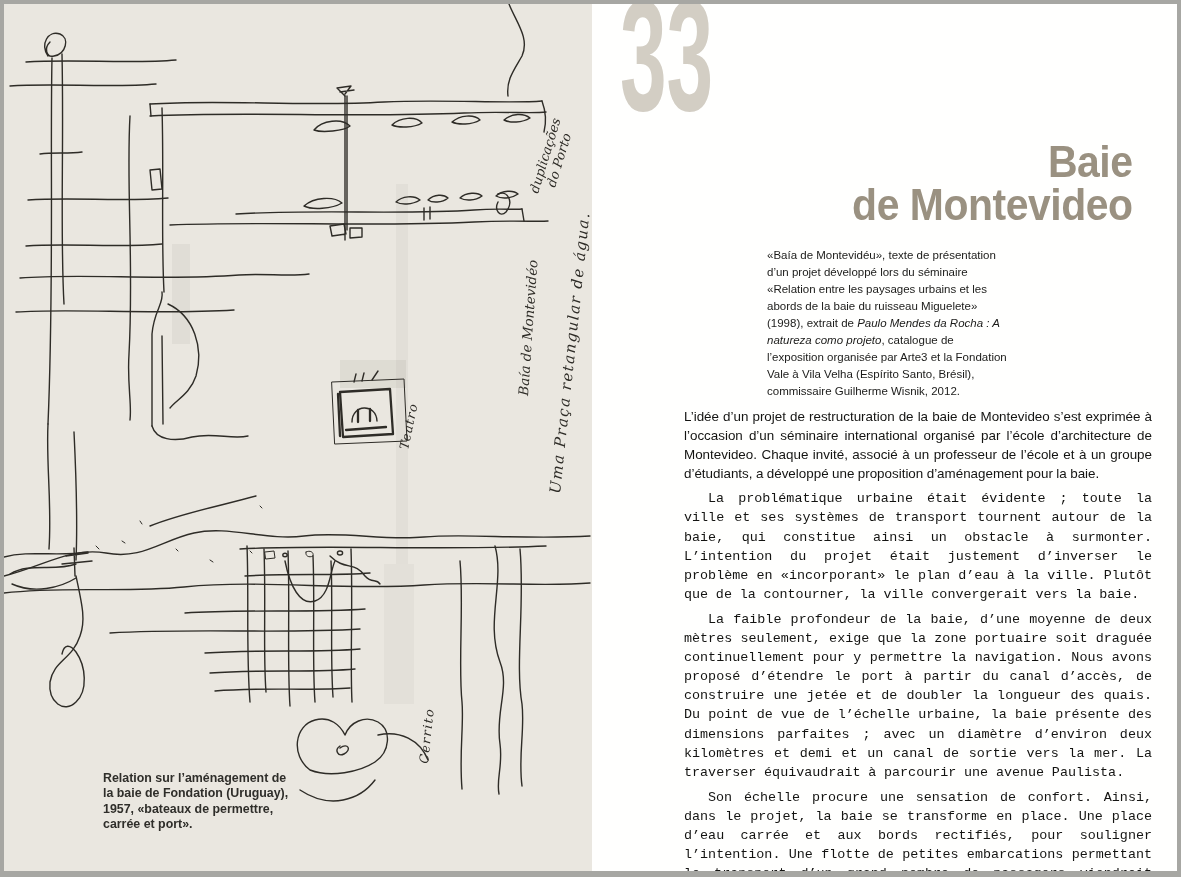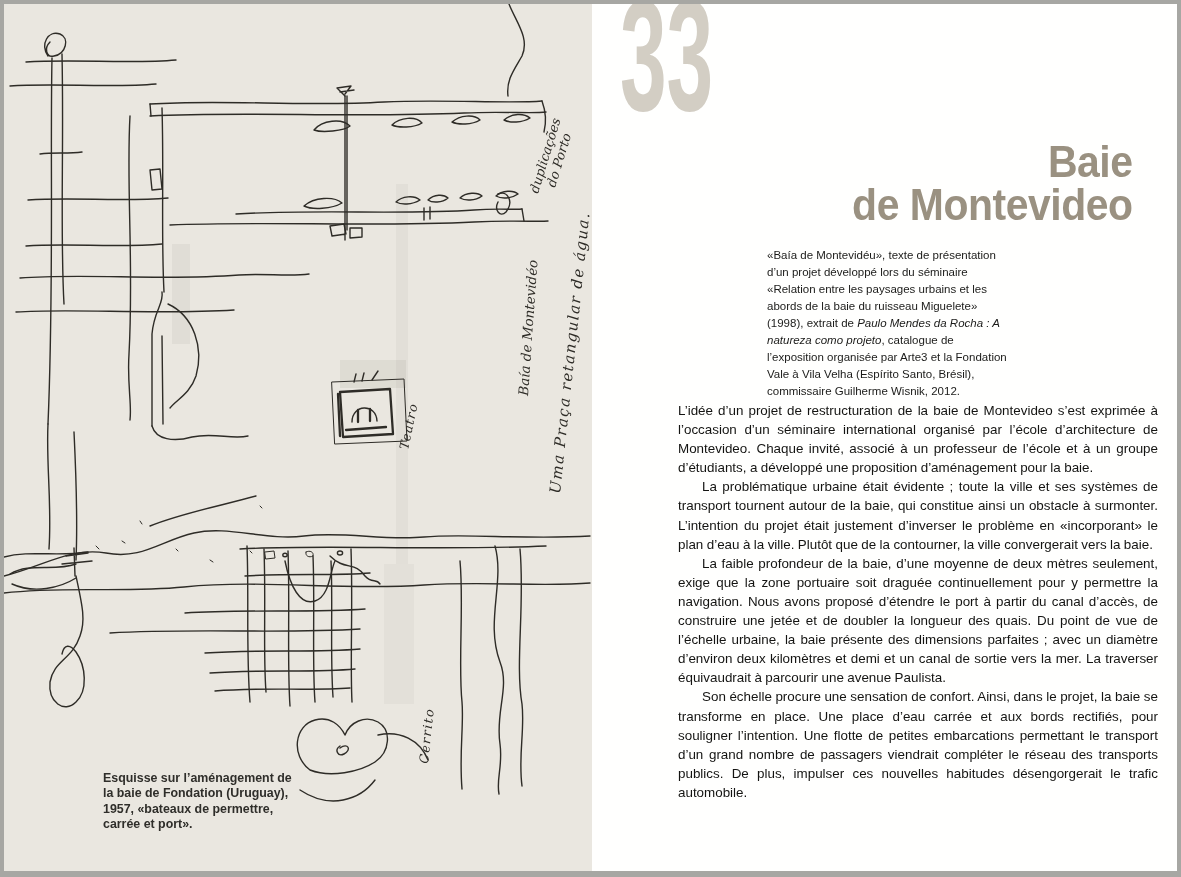--- a/index.html
+++ b/index.html
@@ -44,22 +44,22 @@
   .citation {
     position:absolute; left:175px; top:243px; width:240px;
     font-size:11.5px; line-height:17px; color:#1b1b19;
   }
   .citation em { font-style:italic; }
   .body-text {
     position:absolute; left:86px; top:397px; width:480px;
     font-size:13.4px; line-height:19.1px; color:#141412;
     text-align:justify; word-spacing:-0.3px;
   }
-  .body-text p { margin:0; }
-  .body-text p + p { text-indent:24px; }
+  .body-text p { margin:6px; }
+  .body-text p + p { text-indent:24px;font-family:Liberation Mono, monospace; }
 </style>
 </head>
 <body>
 
 <div class="spread">
 
   <div class="page-left">
     <svg class="sketch-svg" viewBox="0 0 588 867" xmlns="http://www.w3.org/2000/svg">
 
       <g fill="#8e897d" stroke="none">
@@ -187,21 +187,21 @@
         <text class="hand" font-size="13" transform="translate(534,190) rotate(-73)">duplicações</text>
         <text class="hand" font-size="13" transform="translate(551,184) rotate(-73)">do Porto</text>
         <text class="hand" font-size="13.5" transform="translate(524,392) rotate(-86)">Baía de Montevidéo</text>
         <text class="hand" font-size="15" letter-spacing="1.5" transform="translate(556,490) rotate(-84)">Uma Praça retangular de água.</text>
         <text class="hand" font-size="12.5" letter-spacing="1" transform="translate(404,446) rotate(-78)">Teatro</text>
         <text class="hand" font-size="12.5" letter-spacing="1.5" transform="translate(424,760) rotate(-84)">Cerrito</text>
       </g>
     </svg>
 
     <div class="caption">
-      <div>Esquisse sur l’aménagement de</div>
+      <div>Relation sur l’aménagement de</div>
       <div>la baie de Fondation (Uruguay),</div>
       <div>1957, «bateaux de permettre,</div>
       <div>carrée et port».</div>
     </div>
   </div>
 
   <div class="page-right">
     <div class="chapter-number">33</div>
 
     <div class="chapter-title">

